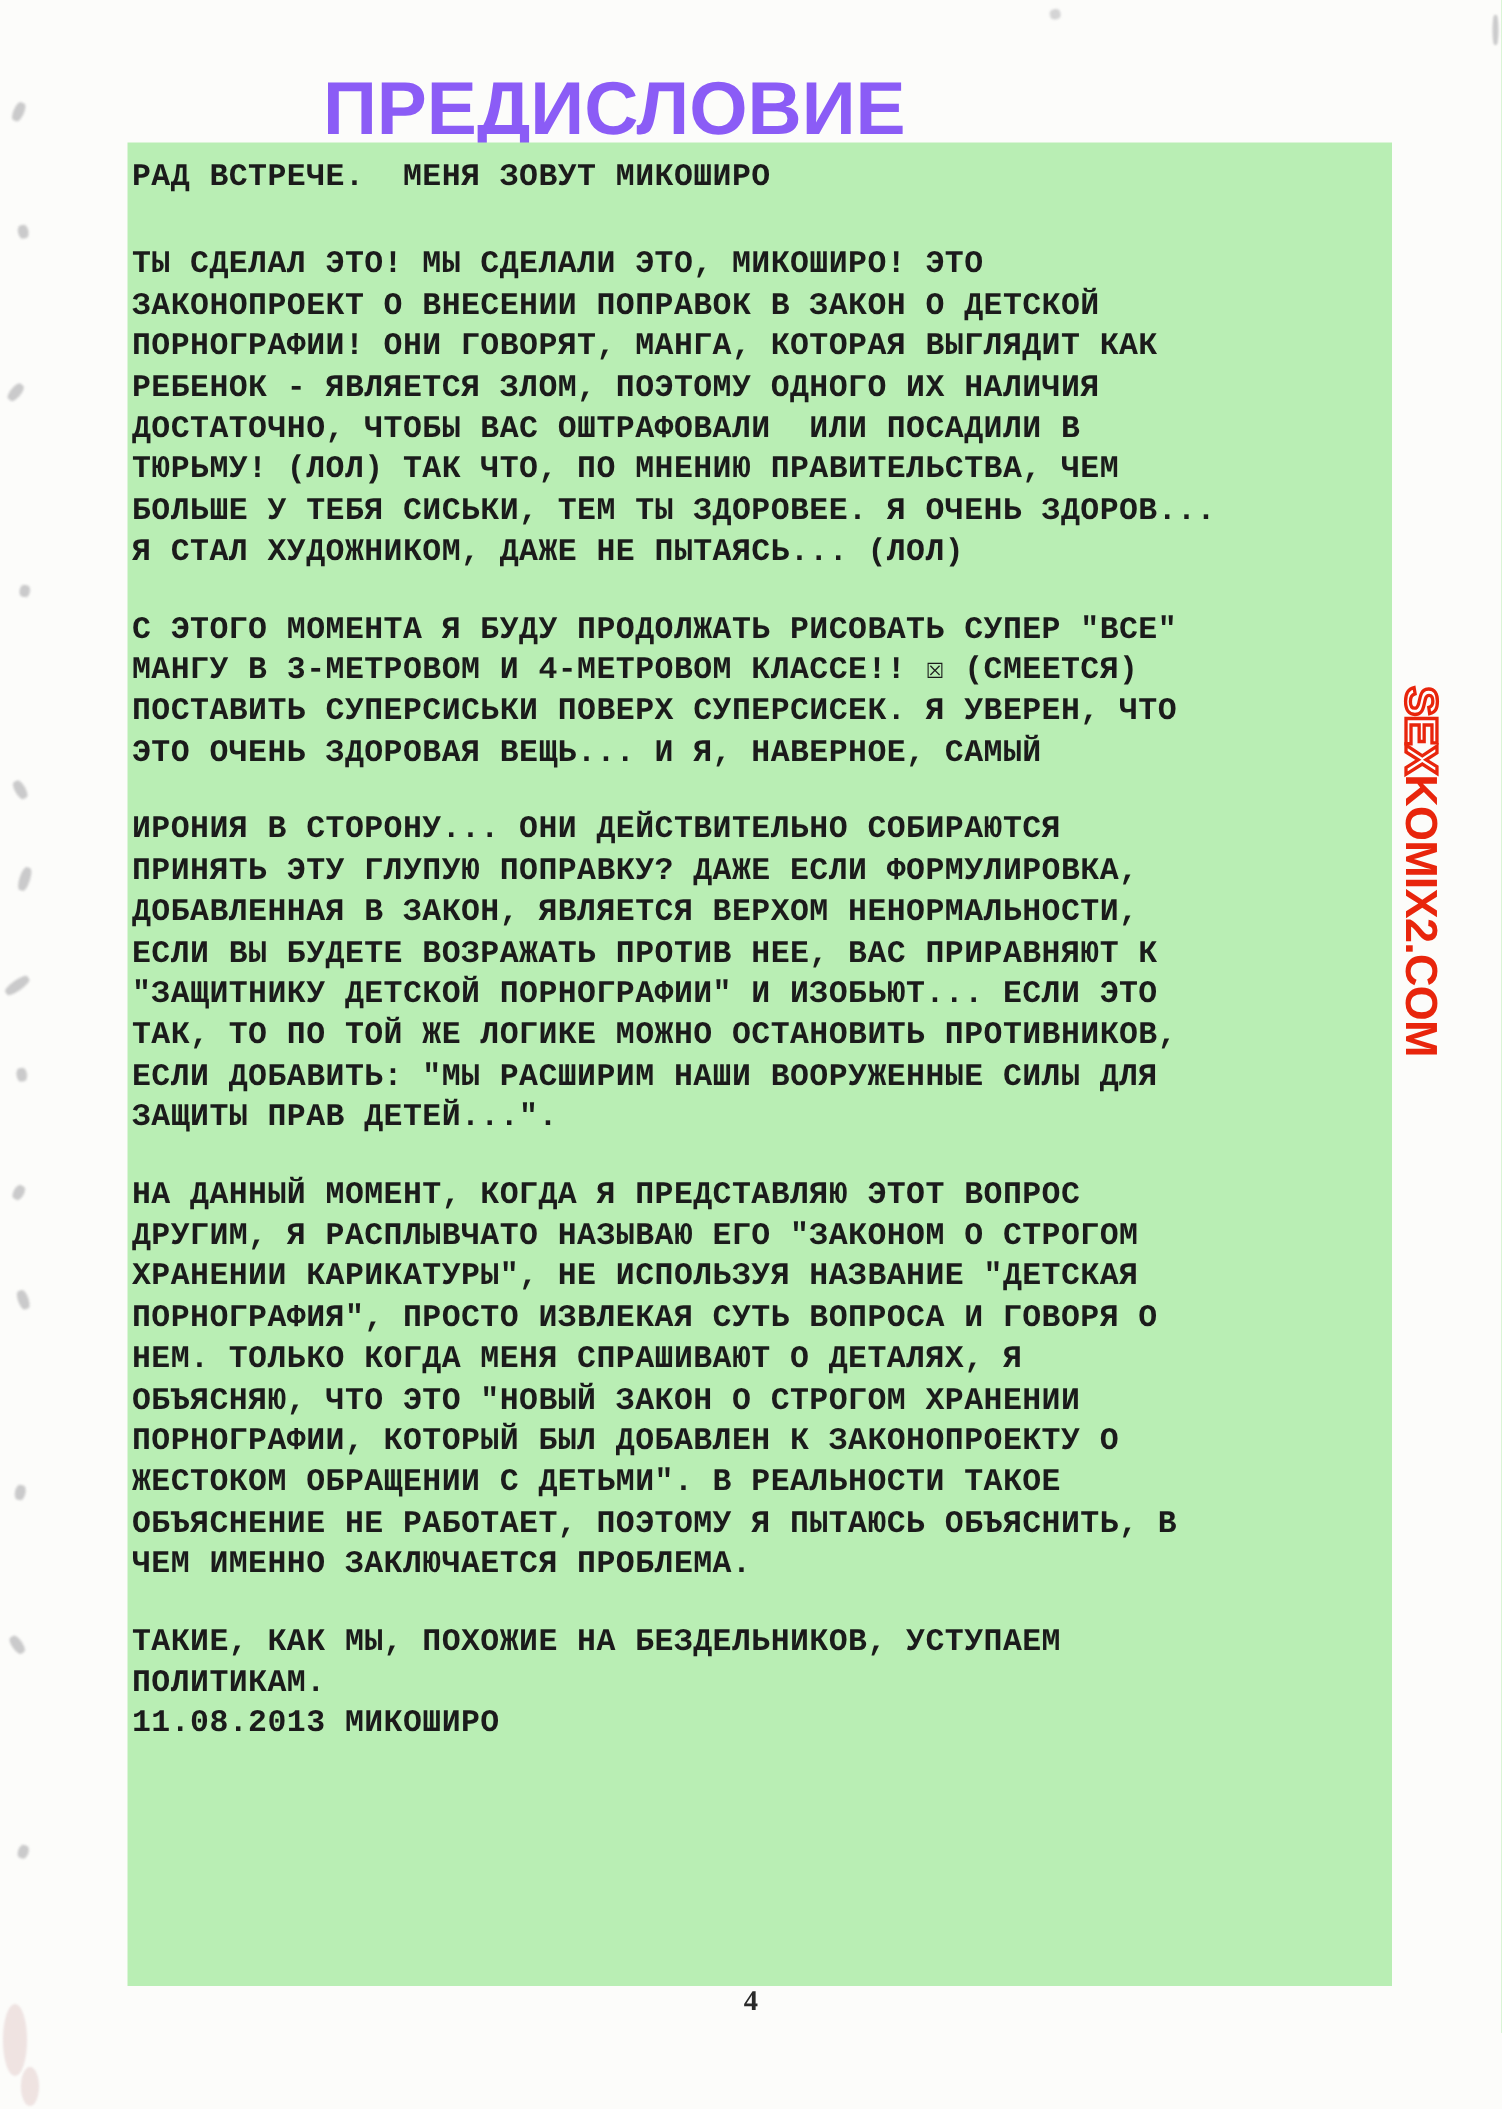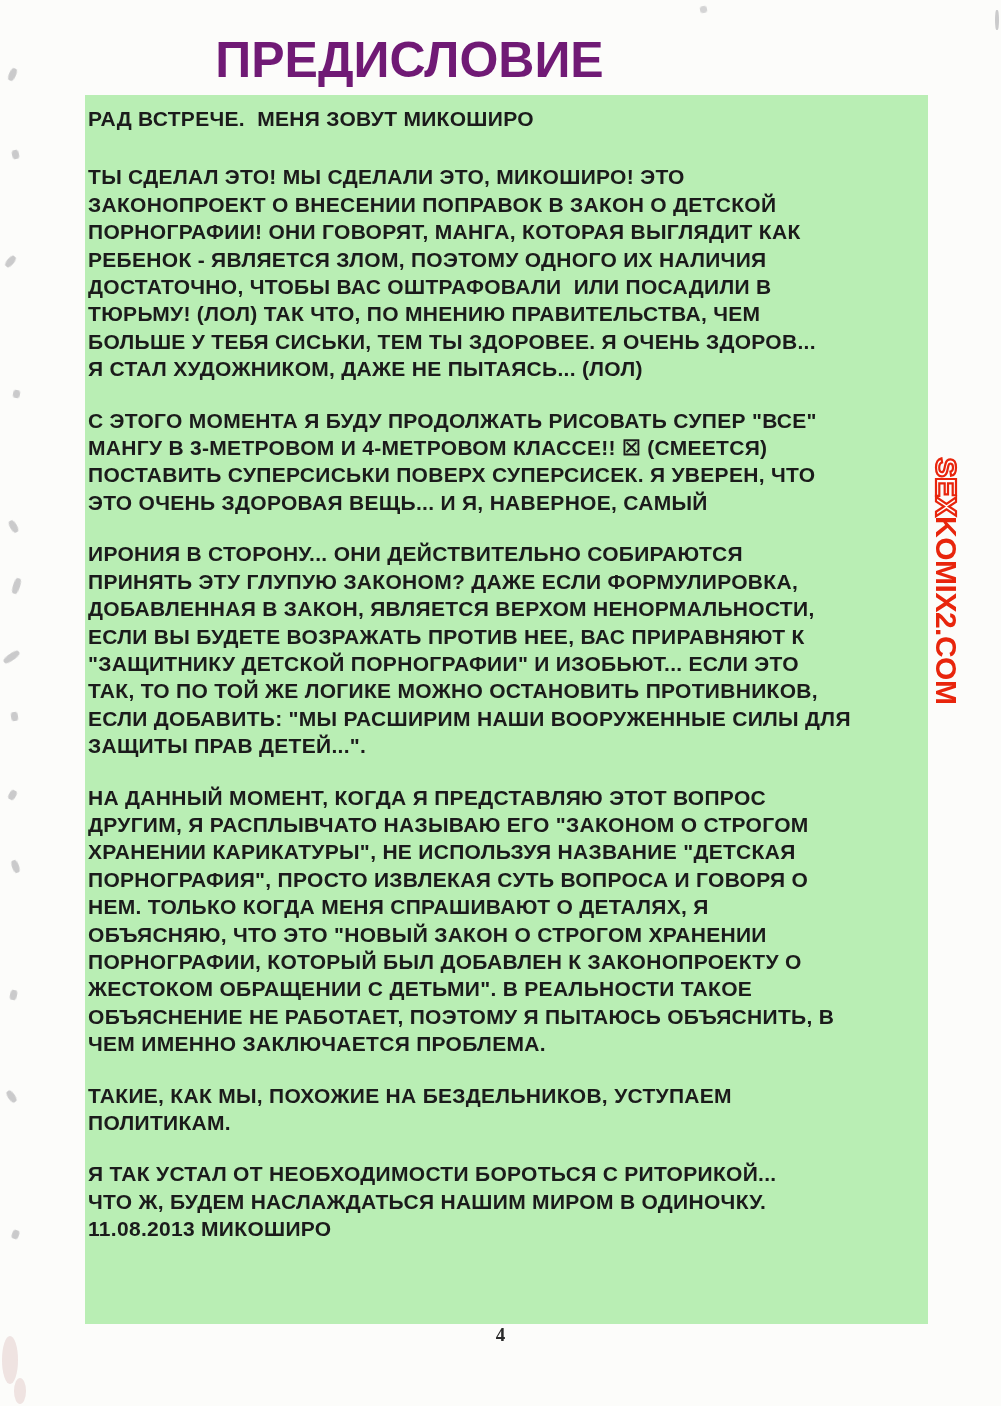--- a/index.html
+++ b/index.html
@@ -2,28 +2,29 @@
 <html><head>
 <meta charset="utf-8">
 <style>
   html,body{margin:0;padding:0;}
   body{
     width:1001px;height:1406px;position:relative;overflow:hidden;
     background:#fcfcfa;
     font-family:"Liberation Sans",sans-serif;
   }
   .page-title{
-    position:absolute;top:31px;left:0;width:819px;
-    text-align:center;font-size:50px;font-weight:bold;color:#701a75;
+    position:absolute;top:43px;left:0;width:819px;
+    text-align:center;font-size:50px;font-weight:bold;color:#8b5cf6;
     letter-spacing:0px;
   }
   .panel{
     position:absolute;left:85px;top:95px;width:843px;height:1229px;
     background:#b9eeb4;box-sizing:border-box;
     padding:10px 8px 0 3px;
+    font-family:Liberation Mono, monospace;
   }
   .para{margin:0 0 24px 0;}
   .para:first-child{margin-bottom:31px;}
   .para:last-of-type{margin-bottom:0;}
   .line{
     white-space:pre-wrap;
     font-size:21px;line-height:27.4px;font-weight:bold;
     color:#1b1b1b;letter-spacing:0.3px;
   }
   .signature{
@@ -77,21 +78,21 @@
         <div class="line">Я СТАЛ ХУДОЖНИКОМ, ДАЖЕ НЕ ПЫТАЯСЬ... (ЛОЛ)</div>
       </div>
       <div class="para">
         <div class="line">С ЭТОГО МОМЕНТА Я БУДУ ПРОДОЛЖАТЬ РИСОВАТЬ СУПЕР "ВСЕ"</div>
         <div class="line">МАНГУ В 3-МЕТРОВОМ И 4-МЕТРОВОМ КЛАССЕ!! ☒ (СМЕЕТСЯ)</div>
         <div class="line">ПОСТАВИТЬ СУПЕРСИСЬКИ ПОВЕРХ СУПЕРСИСЕК. Я УВЕРЕН, ЧТО</div>
         <div class="line">ЭТО ОЧЕНЬ ЗДОРОВАЯ ВЕЩЬ... И Я, НАВЕРНОЕ, САМЫЙ</div>
       </div>
       <div class="para">
         <div class="line">ИРОНИЯ В СТОРОНУ... ОНИ ДЕЙСТВИТЕЛЬНО СОБИРАЮТСЯ</div>
-        <div class="line">ПРИНЯТЬ ЭТУ ГЛУПУЮ ЗАКОНОМ? ДАЖЕ ЕСЛИ ФОРМУЛИРОВКА,</div>
+        <div class="line">ПРИНЯТЬ ЭТУ ГЛУПУЮ ПОПРАВКУ? ДАЖЕ ЕСЛИ ФОРМУЛИРОВКА,</div>
         <div class="line">ДОБАВЛЕННАЯ В ЗАКОН, ЯВЛЯЕТСЯ ВЕРХОМ НЕНОРМАЛЬНОСТИ,</div>
         <div class="line">ЕСЛИ ВЫ БУДЕТЕ ВОЗРАЖАТЬ ПРОТИВ НЕЕ, ВАС ПРИРАВНЯЮТ К</div>
         <div class="line">"ЗАЩИТНИКУ ДЕТСКОЙ ПОРНОГРАФИИ" И ИЗОБЬЮТ... ЕСЛИ ЭТО</div>
         <div class="line">ТАК, ТО ПО ТОЙ ЖЕ ЛОГИКЕ МОЖНО ОСТАНОВИТЬ ПРОТИВНИКОВ,</div>
         <div class="line">ЕСЛИ ДОБАВИТЬ: "МЫ РАСШИРИМ НАШИ ВООРУЖЕННЫЕ СИЛЫ ДЛЯ</div>
         <div class="line">ЗАЩИТЫ ПРАВ ДЕТЕЙ...".</div>
       </div>
       <div class="para">
         <div class="line">НА ДАННЫЙ МОМЕНТ, КОГДА Я ПРЕДСТАВЛЯЮ ЭТОТ ВОПРОС</div>
         <div class="line">ДРУГИМ, Я РАСПЛЫВЧАТО НАЗЫВАЮ ЕГО "ЗАКОНОМ О СТРОГОМ</div>
@@ -100,24 +101,20 @@
         <div class="line">НЕМ. ТОЛЬКО КОГДА МЕНЯ СПРАШИВАЮТ О ДЕТАЛЯХ, Я</div>
         <div class="line">ОБЪЯСНЯЮ, ЧТО ЭТО "НОВЫЙ ЗАКОН О СТРОГОМ ХРАНЕНИИ</div>
         <div class="line">ПОРНОГРАФИИ, КОТОРЫЙ БЫЛ ДОБАВЛЕН К ЗАКОНОПРОЕКТУ О</div>
         <div class="line">ЖЕСТОКОМ ОБРАЩЕНИИ С ДЕТЬМИ". В РЕАЛЬНОСТИ ТАКОЕ</div>
         <div class="line">ОБЪЯСНЕНИЕ НЕ РАБОТАЕТ, ПОЭТОМУ Я ПЫТАЮСЬ ОБЪЯСНИТЬ, В</div>
         <div class="line">ЧЕМ ИМЕННО ЗАКЛЮЧАЕТСЯ ПРОБЛЕМА.</div>
       </div>
       <div class="para">
         <div class="line">ТАКИЕ, КАК МЫ, ПОХОЖИЕ НА БЕЗДЕЛЬНИКОВ, УСТУПАЕМ</div>
         <div class="line">ПОЛИТИКАМ.</div>
-      </div>
-      <div class="para">
-        <div class="line">Я ТАК УСТАЛ ОТ НЕОБХОДИМОСТИ БОРОТЬСЯ С РИТОРИКОЙ...</div>
-        <div class="line">ЧТО Ж, БУДЕМ НАСЛАЖДАТЬСЯ НАШИМ МИРОМ В ОДИНОЧКУ.</div>
       </div>
     </div>
   <div class="signature">11.08.2013 МИКОШИРО</div>
 </div>
 
 <div class="watermark"><span class="wm-outline">SEX</span><span>KOMIX2.COM</span></div>
 
 <div class="page-number">4</div>
 
 <div class="ps-note">

